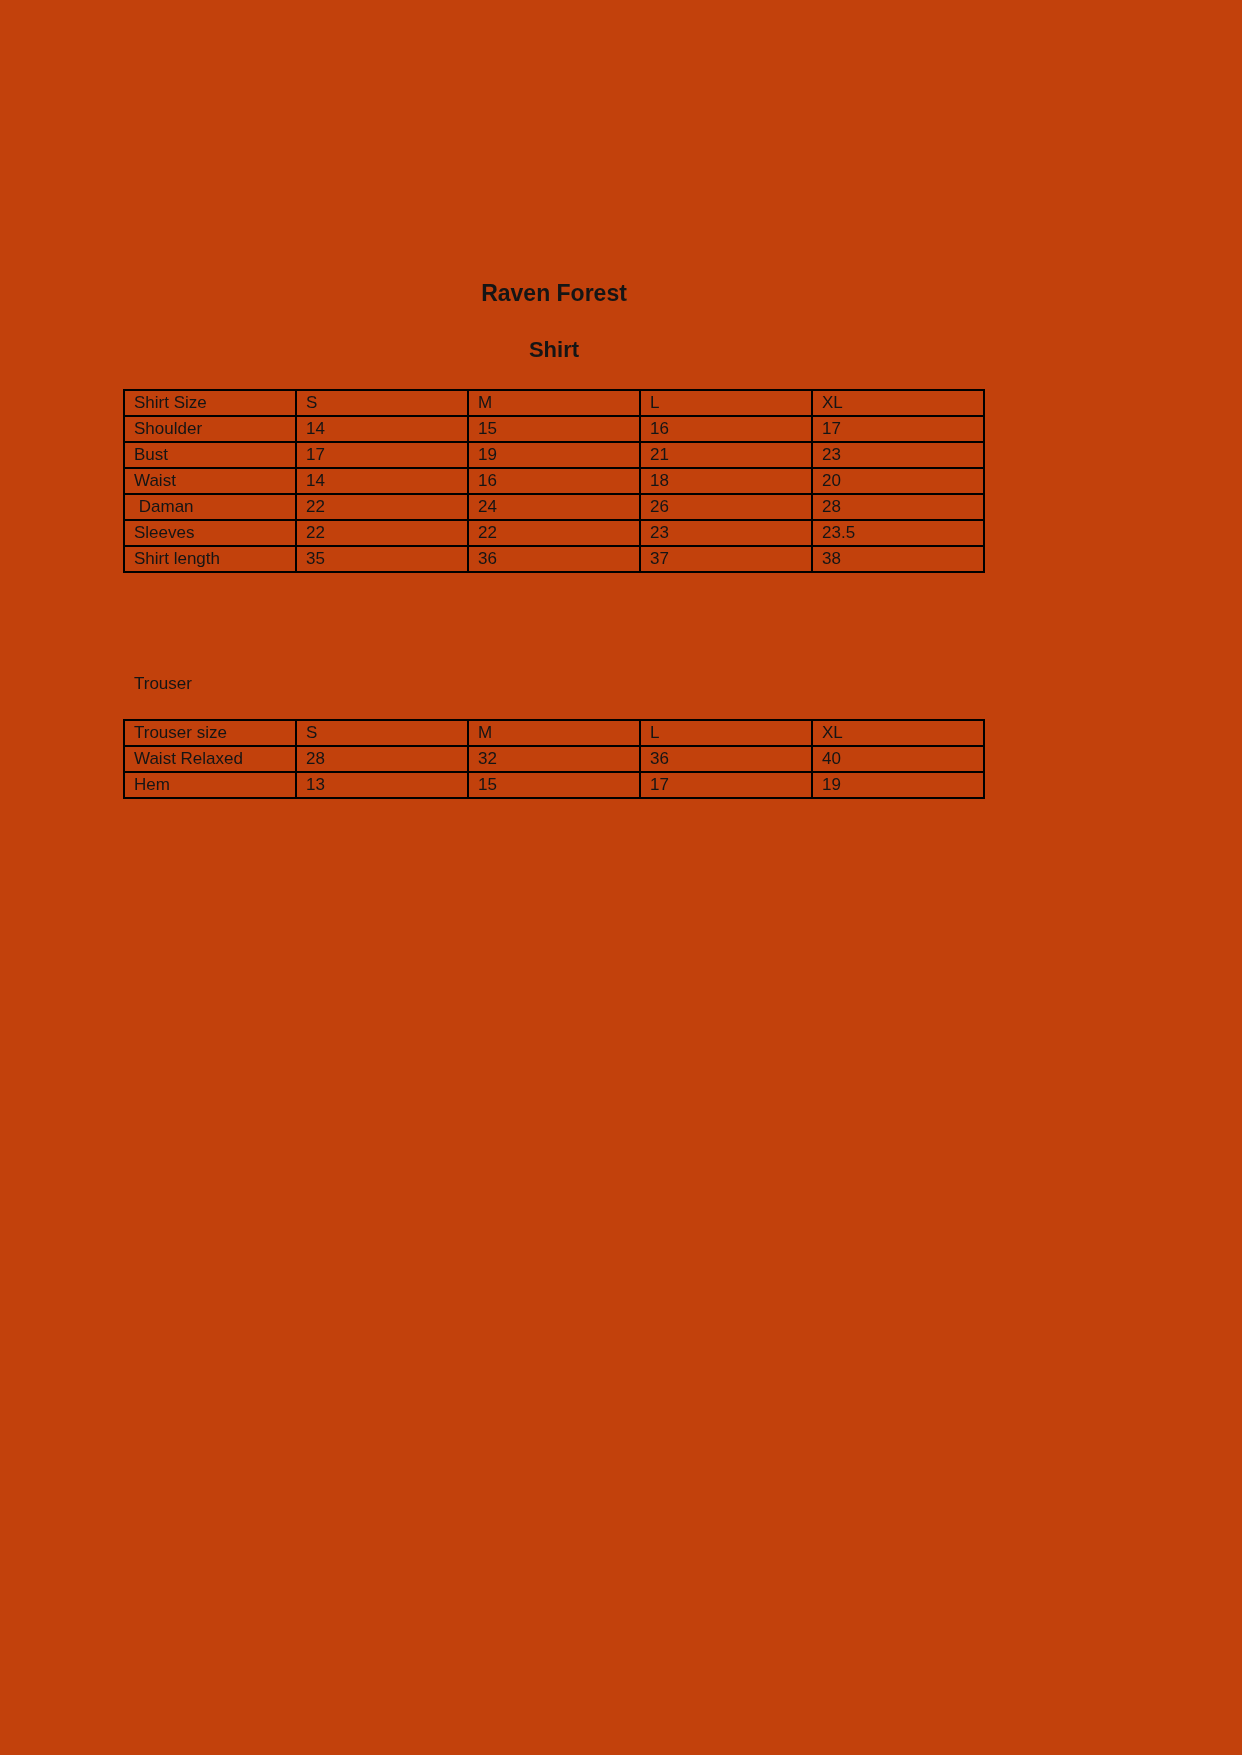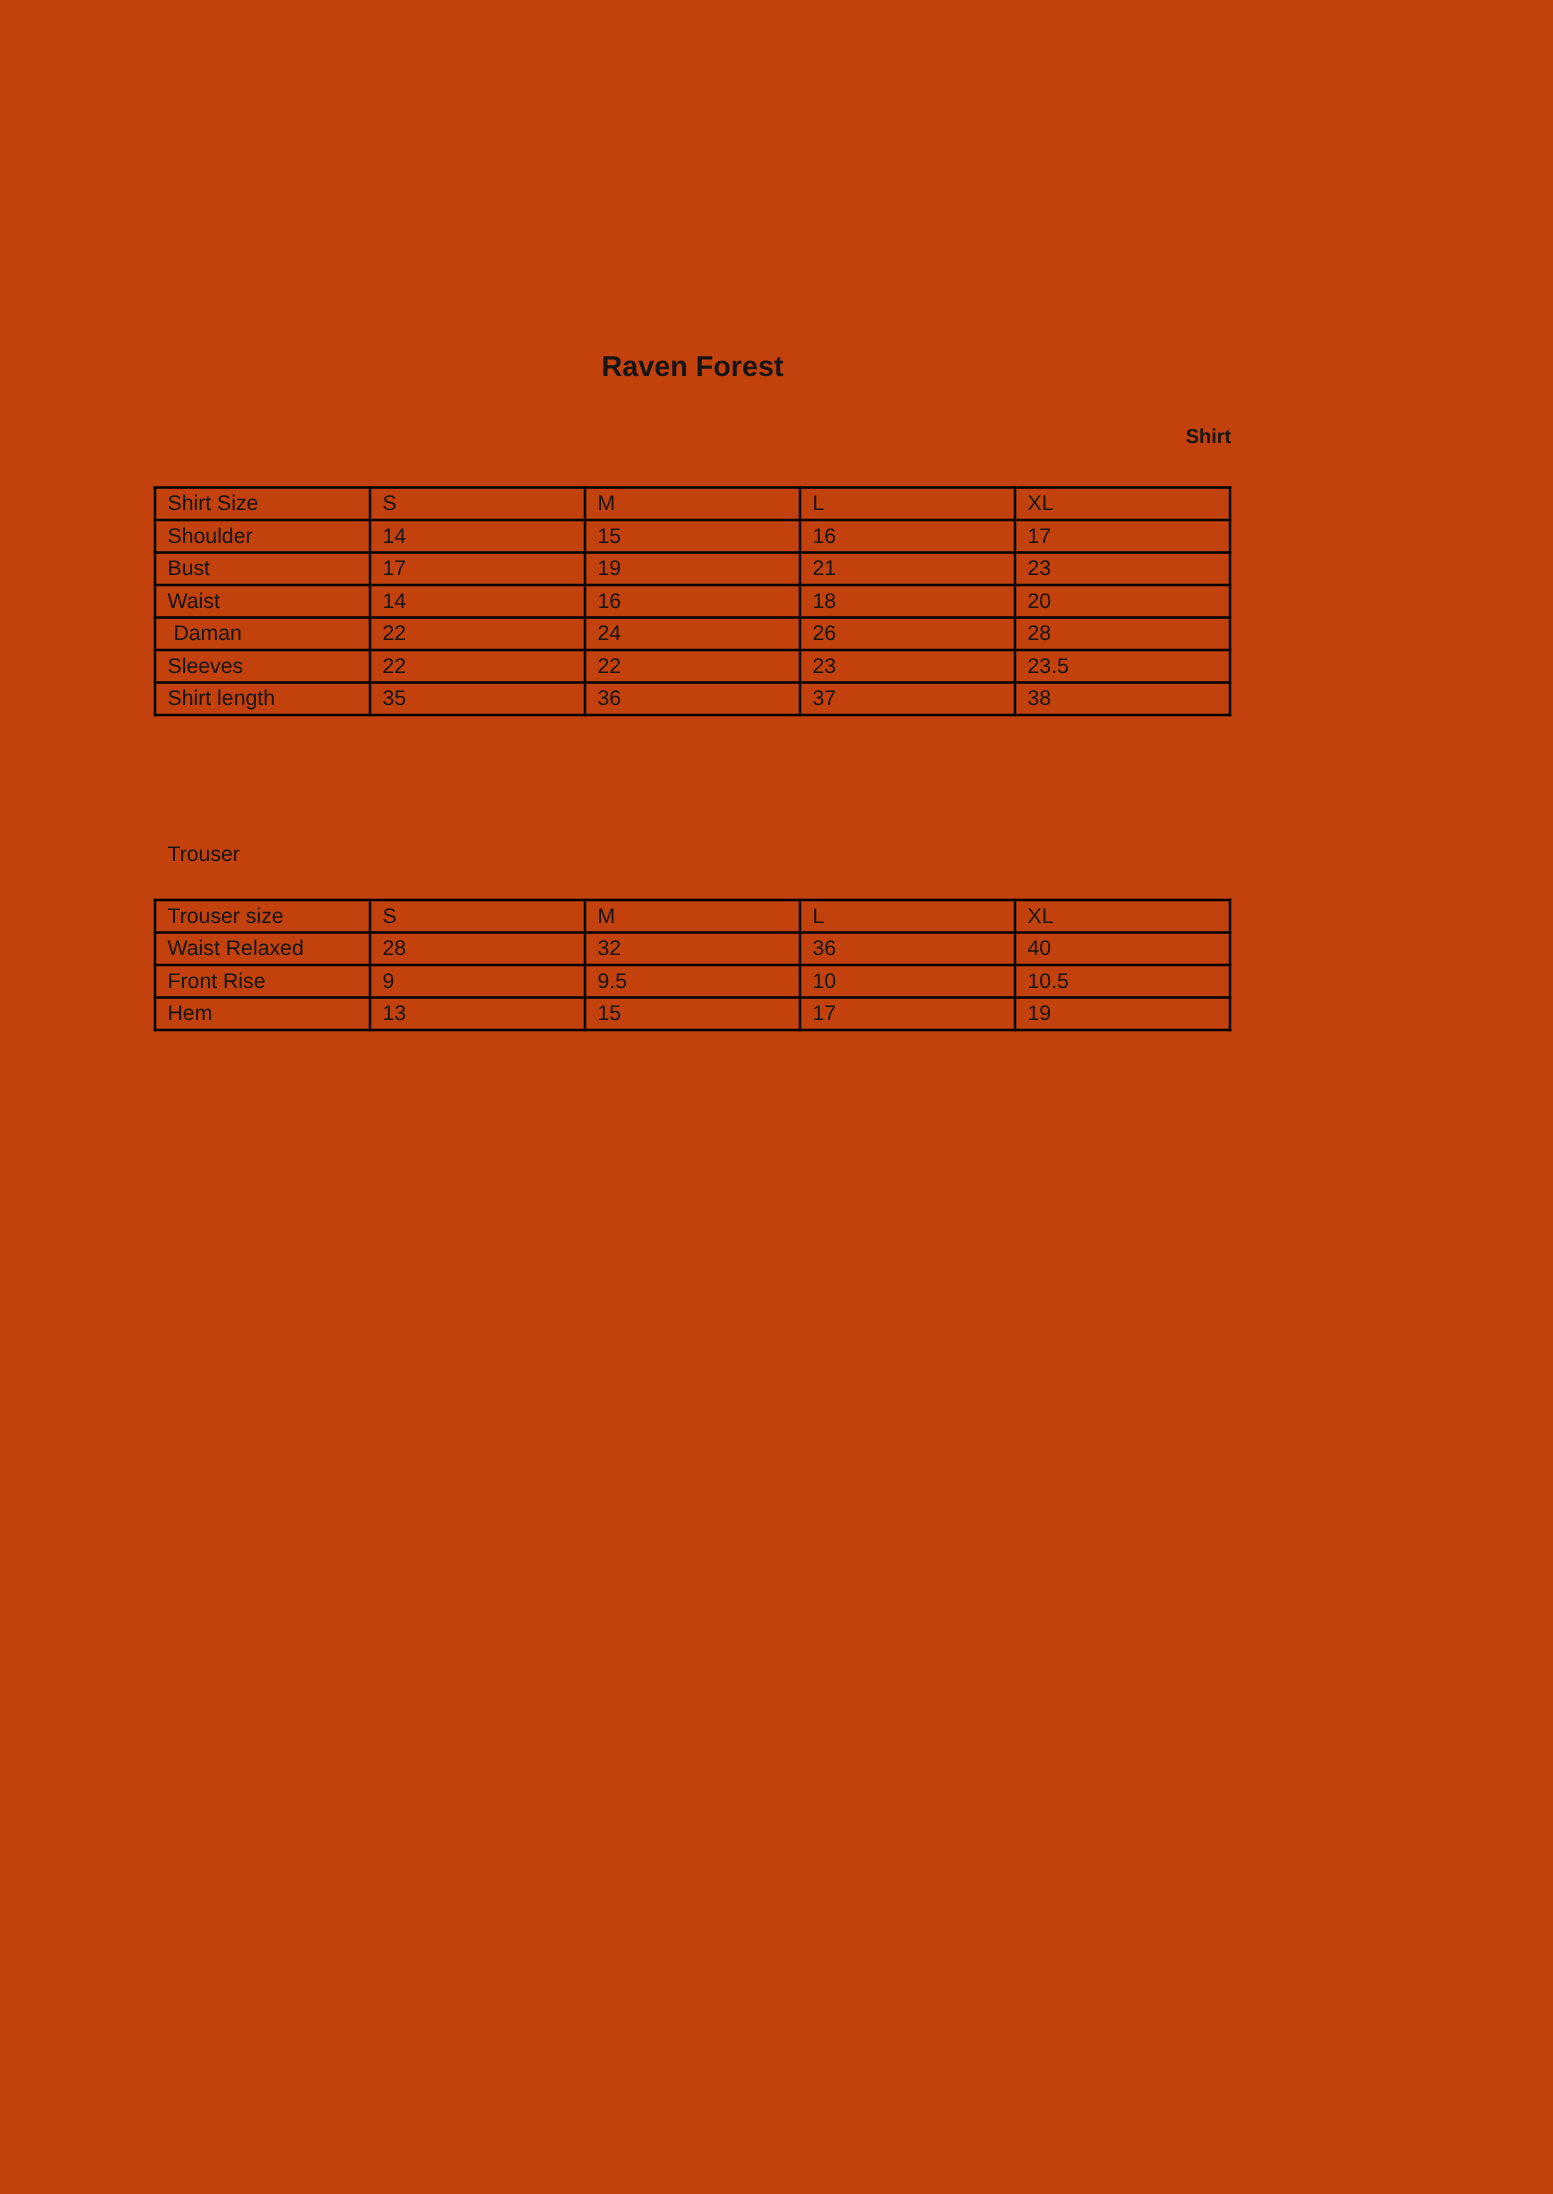--- a/index.html
+++ b/index.html
@@ -29,22 +29,22 @@
   .doc-title {
     margin-top: 280px;
     text-align: center;
     font-size: 23px;
     font-weight: bold;
     color: #151515;
     line-height: 26px;
   }
   .section-title {
     margin-top: 31px;
-    text-align: right;
-    font-size: 16px;
+    text-align: center;
+    font-size: 22px;
     font-weight: bold;
     color: #151515;
     line-height: 25px;
   }
   table.size-table {
     margin-top: 27px;
     border-collapse: collapse;
     width: 862px;
     table-layout: fixed;
   }
@@ -152,27 +152,20 @@
         </thead>
         <tbody>
           <tr>
             <td>Waist Relaxed</td>
             <td>28</td>
             <td>32</td>
             <td>36</td>
             <td>40</td>
           </tr>
           <tr>
-            <td>Front Rise</td>
-            <td>9</td>
-            <td>9.5</td>
-            <td>10</td>
-            <td>10.5</td>
-          </tr>
-          <tr>
             <td>Hem</td>
             <td>13</td>
             <td>15</td>
             <td>17</td>
             <td>19</td>
           </tr>
         </tbody>
       </table>
 
   </div>

